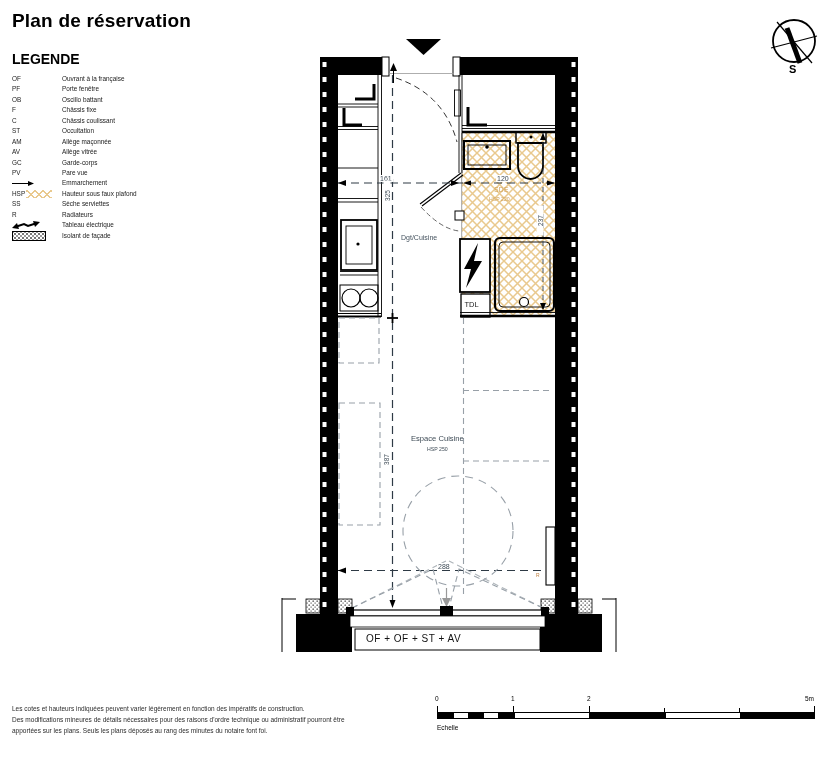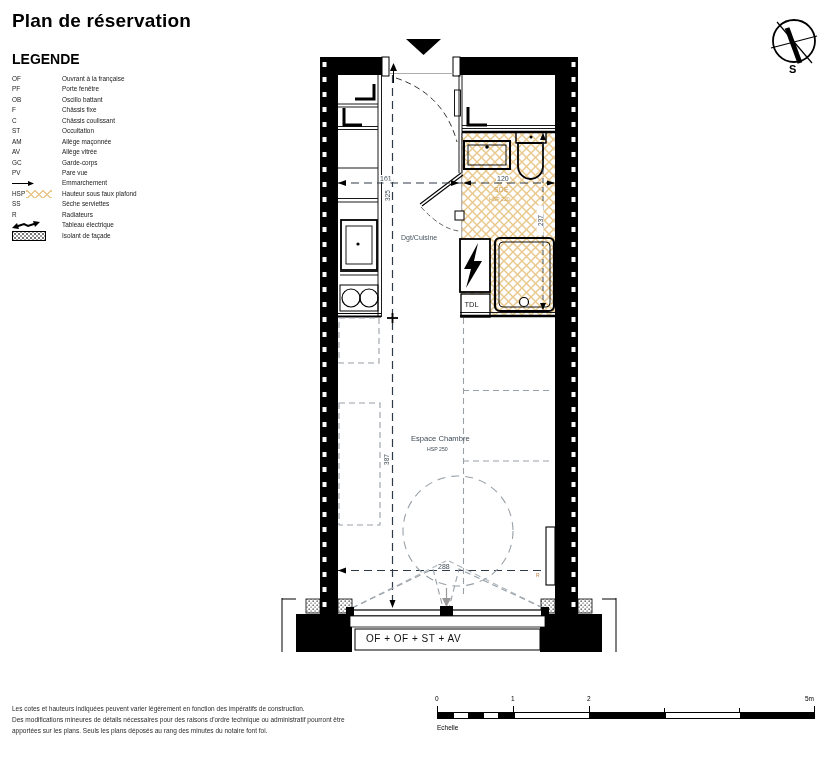--- a/index.html
+++ b/index.html
@@ -213,21 +213,21 @@
   <div class="abs dim" style="left:379px;top:175px;">161</div>
   <div class="abs dim" style="left:496px;top:175px;">120</div>
   <div class="abs dimv" style="left:372px;top:192px;">325</div>
   <div class="abs dimv" style="left:525px;top:217px;">237</div>
   <div class="abs dimv" style="left:371px;top:456px;">387</div>
   <div class="abs dim" style="left:437px;top:563px;">288</div>
 
   <div class="abs accent" style="left:494px;top:186px;font-size:6.8px;letter-spacing:.3px;">SDE</div>
   <div class="abs accent" style="left:489px;top:196px;font-size:5.2px;">HSP 220</div>
   <div class="abs roomlbl" style="left:401px;top:234px;font-size:7px;">Dgt/Cuisine</div>
-  <div class="abs roomlbl" style="left:411px;top:434px;font-size:7.6px;color:#3d4a55;">Espace Chambre</div>
+  <div class="abs roomlbl" style="left:411px;top:434px;font-size:7.6px;color:#3d4a55;">Espace Cuisine</div>
   <div class="abs roomlbl" style="left:427px;top:446px;font-size:5.2px;color:#3d4a55;">HSP 250</div>
   <div class="abs" style="left:463px;top:300px;width:17px;text-align:center;font-size:7.5px;color:#222;">TDL</div>
   <div class="abs" style="left:536px;top:572px;font-size:5px;color:#c08040;">R</div>
   <div class="abs" style="left:366px;top:633px;font-size:10px;letter-spacing:.5px;color:#111;">OF + OF + ST + AV</div>
 
   <div class="abs title">Plan de réservation</div>
   <div class="abs legend-head">LEGENDE</div>
 
   <div class="abs legend">
     <div class="lg-row"><span class="lg-code">OF</span><span class="lg-label">Ouvrant à la française</span></div>

